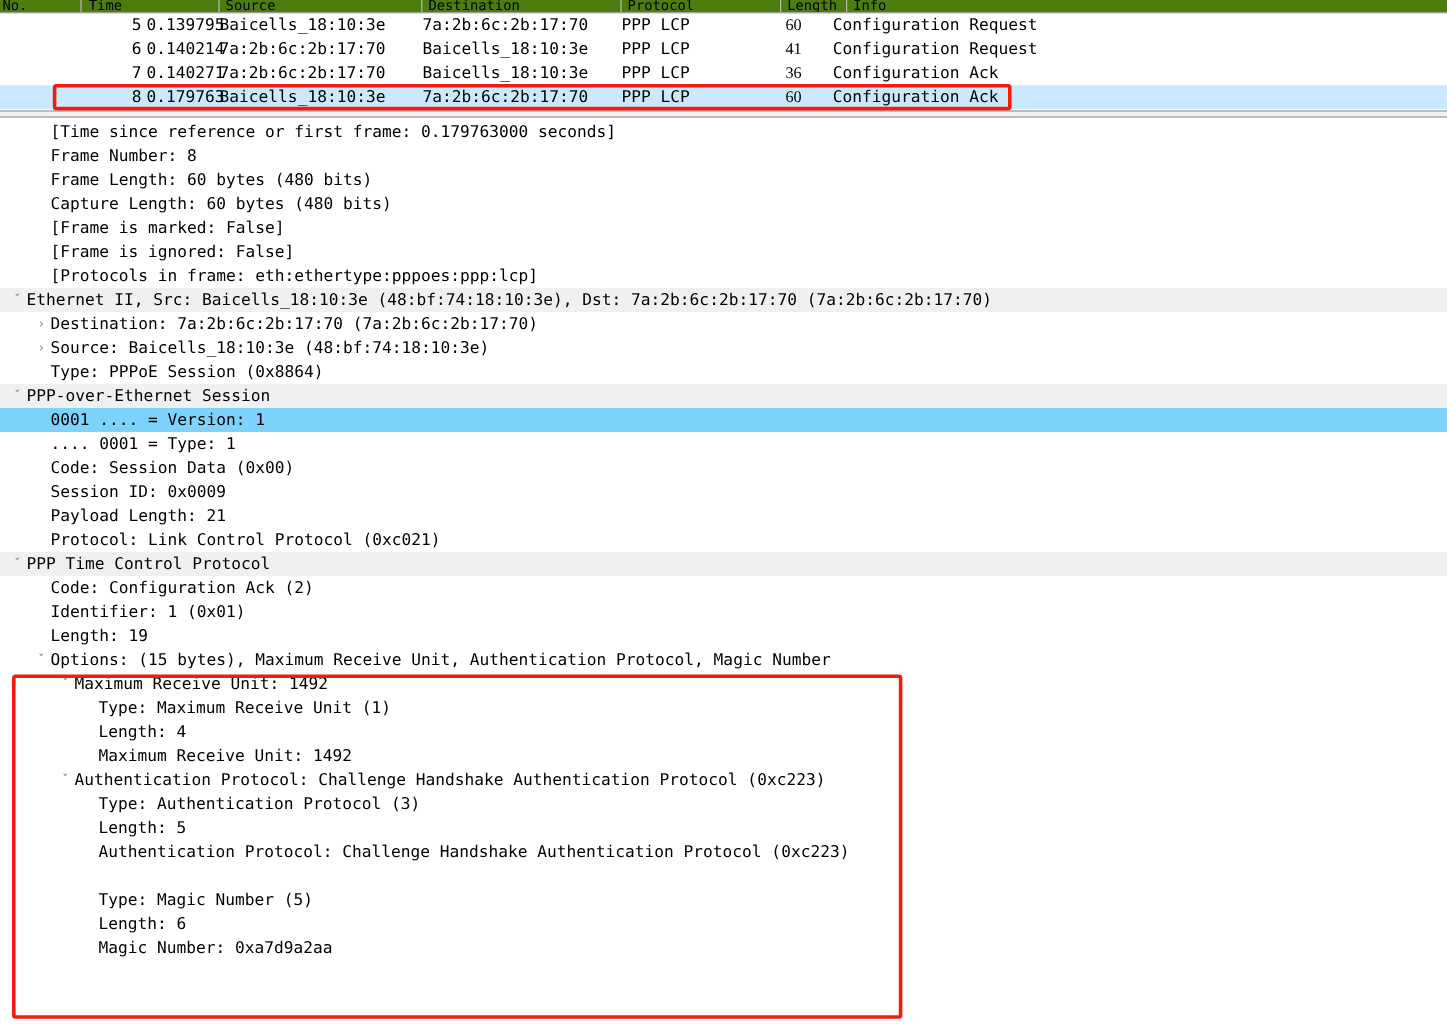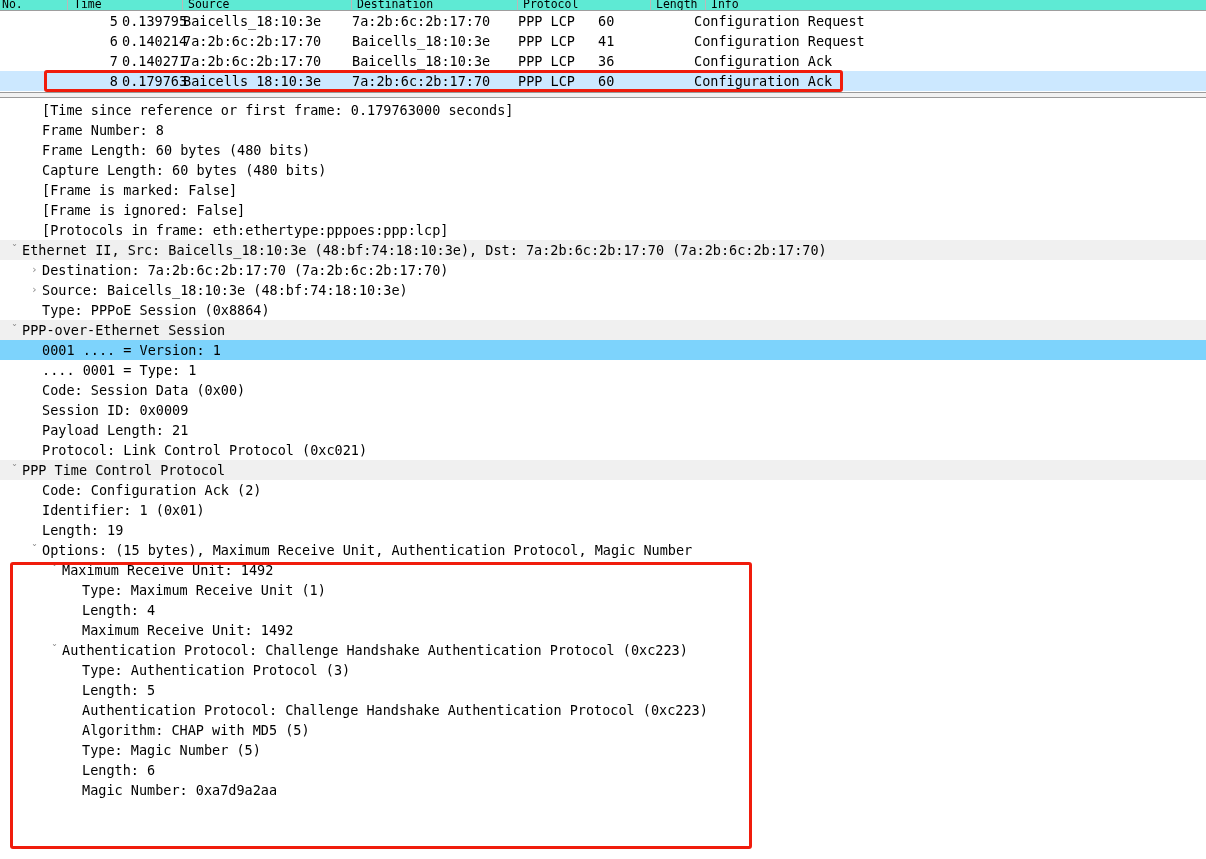--- a/index.html
+++ b/index.html
@@ -11,21 +11,21 @@
     overflow: hidden;
   }
   #app { position: relative; width: 1206px; height: 859px; background: #fff; }
 
   
   .packet-list { position: absolute; left: 0; top: 0; width: 1206px; height: 96px; overflow: hidden; background: #fff; }
 
   .col-header {
     position: relative;
     height: 11px;
-    background: #5eead4;
+    background: #4d7c0f;
     overflow: hidden;
   }
   .col-header .hcell {
     position: absolute;
     top: -3px;
     font-size: 11.5px;
     color: #000;
     white-space: nowrap;
     font-family: "DejaVu Sans Mono", "Liberation Mono", monospace;
   }
@@ -56,21 +56,21 @@
     position: absolute;
     top: 0;
     font-family: "DejaVu Sans Mono", "Liberation Mono", monospace;
     overflow: hidden;
   }
   .c.num    { left: 0;    width: 118px; text-align: right; }
   .c.time   { left: 122px; text-align: center; }
   .c.src    { left: 183px; }
   .c.dst    { left: 352px; }
   .c.proto  { left: 518px; }
-  .c.len    { left: 598px; width: 86px; text-align: left; }
+  .c.len    { left: 582px; width: 86px; text-align: right; font-family: Liberation Serif, serif; }
   .c.info   { left: 694px; }
 
   .splitter {
     position: absolute;
     left: 0; width: 1206px;
     top: 92px; height: 6px;
     background: #f2f2f2;
     border-top: 1px solid #9a9a9a;
     border-bottom: 1px solid #9a9a9a;
   }
@@ -210,21 +210,21 @@
       <div class="trow"><span style="display: inline-block; width: 27px;"></span><span class="twig blank">&nbsp;</span><span class="tlabel">Length: 19</span></div>
       <div class="trow"><span style="display: inline-block; width: 27px;"></span><span class="twig">ˇ</span><span class="tlabel">Options: (15 bytes), Maximum Receive Unit, Authentication Protocol, Magic Number</span></div>
       <div class="trow"><span style="display: inline-block; width: 47px;"></span><span class="twig">ˇ</span><span class="tlabel">Maximum Receive Unit: 1492</span></div>
       <div class="trow"><span style="display: inline-block; width: 67px;"></span><span class="twig blank">&nbsp;</span><span class="tlabel">Type: Maximum Receive Unit (1)</span></div>
       <div class="trow"><span style="display: inline-block; width: 67px;"></span><span class="twig blank">&nbsp;</span><span class="tlabel">Length: 4</span></div>
       <div class="trow"><span style="display: inline-block; width: 67px;"></span><span class="twig blank">&nbsp;</span><span class="tlabel">Maximum Receive Unit: 1492</span></div>
       <div class="trow"><span style="display: inline-block; width: 47px;"></span><span class="twig">ˇ</span><span class="tlabel">Authentication Protocol: Challenge Handshake Authentication Protocol (0xc223)</span></div>
       <div class="trow"><span style="display: inline-block; width: 67px;"></span><span class="twig blank">&nbsp;</span><span class="tlabel">Type: Authentication Protocol (3)</span></div>
       <div class="trow"><span style="display: inline-block; width: 67px;"></span><span class="twig blank">&nbsp;</span><span class="tlabel">Length: 5</span></div>
       <div class="trow"><span style="display: inline-block; width: 67px;"></span><span class="twig blank">&nbsp;</span><span class="tlabel">Authentication Protocol: Challenge Handshake Authentication Protocol (0xc223)</span></div>
-      <div class="trow"><span style="display: inline-block; width: 67px;"></span><span class="twig blank">&nbsp;</span><span class="tlabel">Algorithm: CHAP with MD5 (5)</span></div>
+      <div class="trow"><span style="display: inline-block; width: 67px;"></span><span class="twig blank">&nbsp;</span></div>
       <div class="trow"><span style="display: inline-block; width: 67px;"></span><span class="twig blank">&nbsp;</span><span class="tlabel">Type: Magic Number (5)</span></div>
       <div class="trow"><span style="display: inline-block; width: 67px;"></span><span class="twig blank">&nbsp;</span><span class="tlabel">Length: 6</span></div>
       <div class="trow"><span style="display: inline-block; width: 67px;"></span><span class="twig blank">&nbsp;</span><span class="tlabel">Magic Number: 0xa7d9a2aa</span></div>
     </div>
 
   <div class="redbox" id="redbox-packet-row" style="border-color: rgb(240, 28, 12);"></div>
   <div class="redbox" id="redbox-options" style="border-color: rgb(240, 28, 12);"></div>
 
 </div>
 

